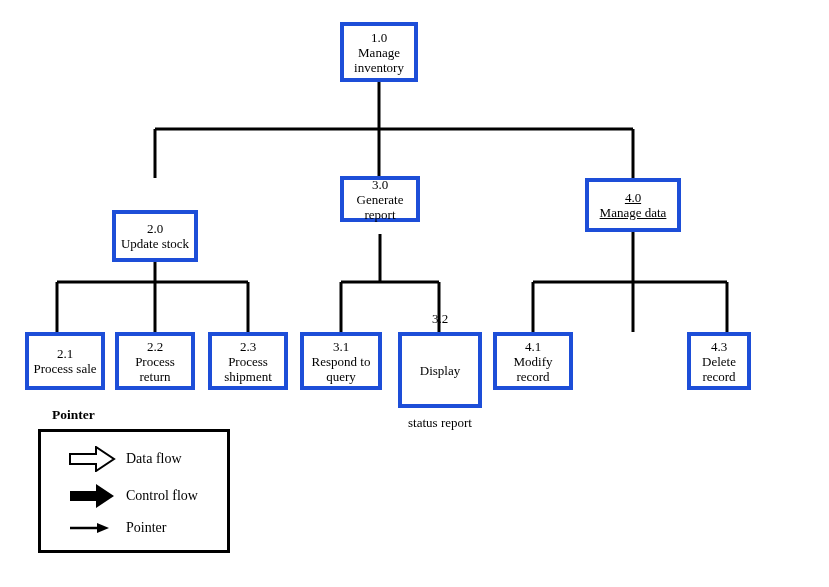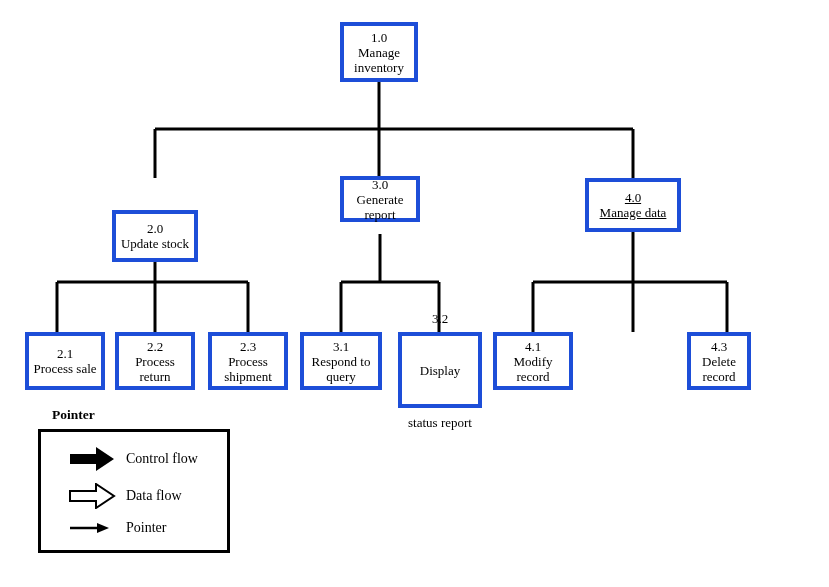--- a/index.html
+++ b/index.html
@@ -139,29 +139,29 @@
   <div class="node" style="left:687px;top:332px;width:64px;height:58px;">
     <span>4.3</span>
     <span>Delete</span>
     <span>record</span>
   </div>
 
   <div class="legend-title">Pointer</div>
   <div class="legend-box">
     <div class="legend-row">
       <svg class="arr" width="47" height="26" viewBox="0 0 47 26">
+        <polygon points="1,8 27,8 27,1 45,13 27,25 27,18 1,18" fill="#ffffff" stroke="#000" stroke-width="2"></polygon>
+      </svg>
+      <span class="legend-label">Data flow</span>
+    </div>
+    <div class="legend-row">
+      <svg class="arr" width="47" height="26" viewBox="0 0 47 26">
         <polygon points="1,8 27,8 27,1 45,13 27,25 27,18 1,18" fill="#000"></polygon>
       </svg>
       <span class="legend-label">Control flow</span>
-    </div>
-    <div class="legend-row">
-      <svg class="arr" width="47" height="26" viewBox="0 0 47 26">
-        <polygon points="1,8 27,8 27,1 45,13 27,25 27,18 1,18" fill="#ffffff" stroke="#000" stroke-width="2"></polygon>
-      </svg>
-      <span class="legend-label">Data flow</span>
     </div>
     <div class="legend-row">
       <svg class="arr" width="47" height="14" viewBox="0 0 47 14">
         <line x1="1" y1="7" x2="30" y2="7" stroke="#000" stroke-width="2.5"></line>
         <polygon points="28,2 40,7 28,12" fill="#000"></polygon>
       </svg>
       <span class="legend-label">Pointer</span>
     </div>
   </div>
 

